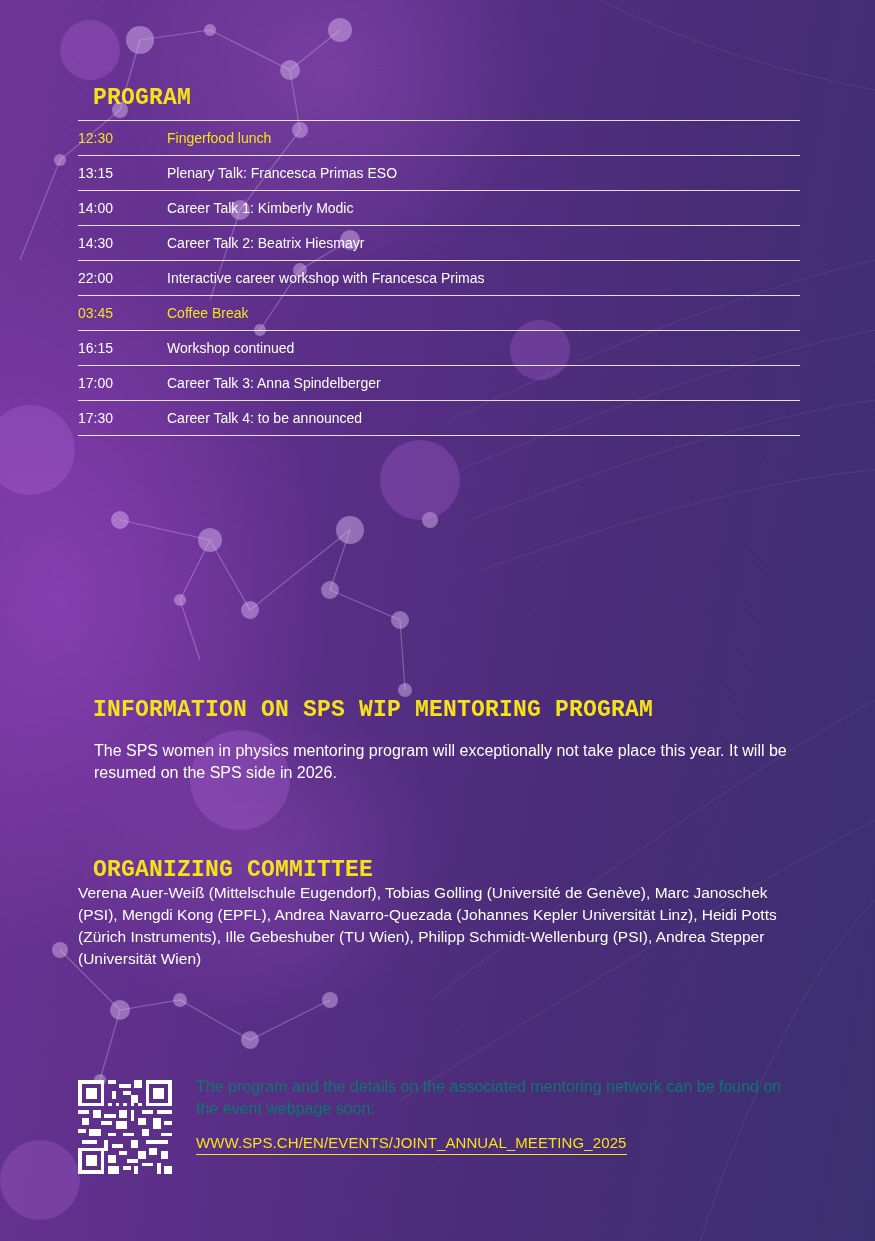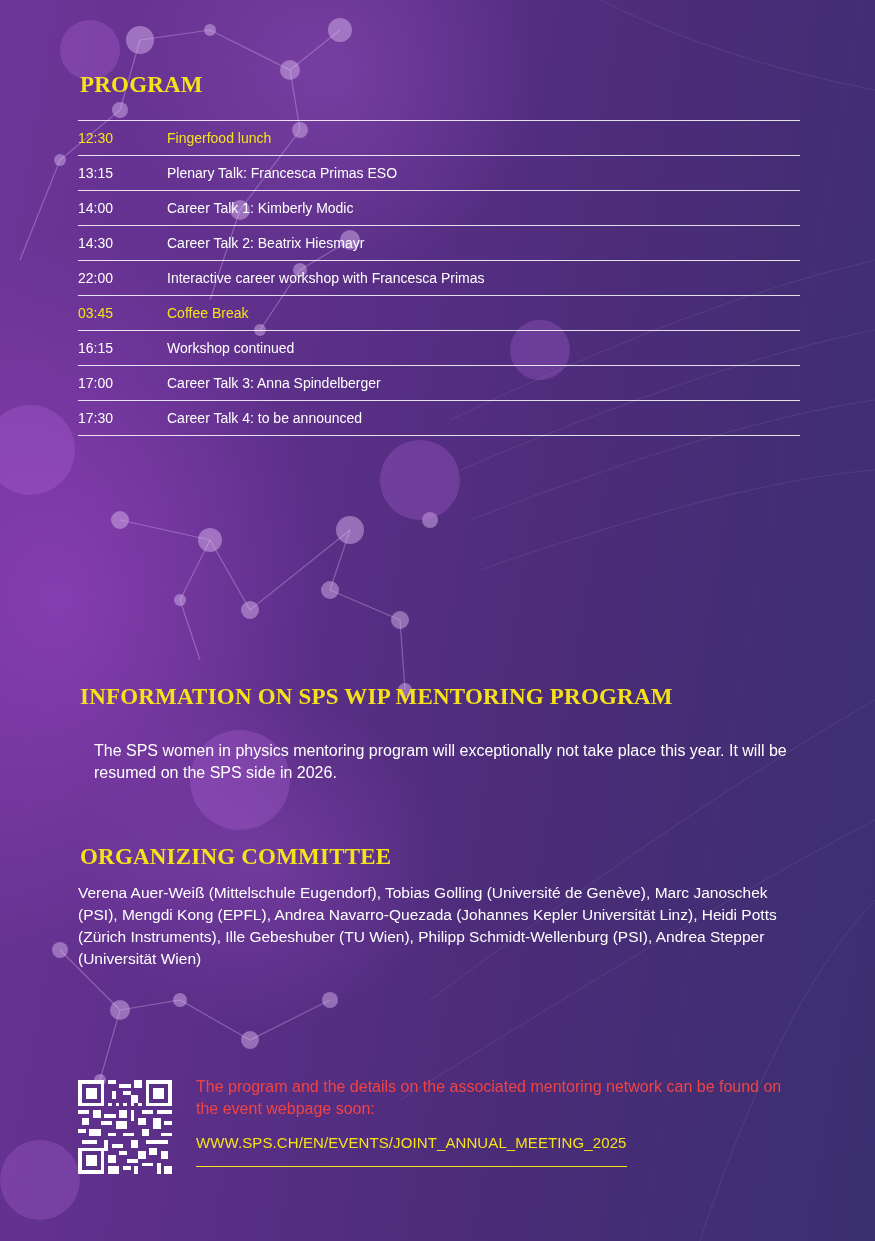--- a/index.html
+++ b/index.html
@@ -9,45 +9,45 @@
     background:
       radial-gradient(ellipse 380px 520px at 60px 600px, rgba(160,70,200,0.55), rgba(0,0,0,0) 70%),
       radial-gradient(ellipse 300px 300px at 330px 70px, rgba(150,80,190,0.45), rgba(0,0,0,0) 70%),
       radial-gradient(ellipse 260px 240px at 260px 860px, rgba(160,80,200,0.35), rgba(0,0,0,0) 70%),
       linear-gradient(100deg, #6e3598 0%, #5b2f88 35%, #4a2c78 65%, #3a3070 100%);
   }
   .bg-layer { position:absolute; inset:0; pointer-events:none; }
   .content { position:absolute; left:78px; top:0; width:722px; }
 
   h2 {
-    margin:2px; color:#f5e21a; font-weight:bold; font-size:23px; letter-spacing:0.2px;
-    font-family:Liberation Serif, serif;
+    margin:15px; color:#f5e21a; font-weight:bold; font-size:23px; letter-spacing:0.2px;
+    font-family:Liberation Mono, monospace;
   }
   .program-title { position:absolute; top:70px; left:0; }
 
   .schedule { position:absolute; top:120px; left:0; width:722px; border-top:1px solid rgba(255,255,255,0.85); }
   .row {
     display:flex; align-items:center; height:34px; border-bottom:1px solid rgba(255,255,255,0.85);
     font-size:14px; color:#ffffff;
   }
   .row .time { width:89px; font-weight:normal; }
   .row .title { font-weight:normal; }
   .row.hl .time, .row.hl .title { color:#f5e21a; font-weight:normal; }
 
   .info-title { position:absolute; top:682px; left:0;text-align:right; }
   .info-text { position:absolute; top:724px; left:0; width:730px; color:#fff; font-size:16px; line-height:22px; }
 
   .comm-title { position:absolute; top:842px; left:0;text-align:right; }
   .comm-text { position:absolute; top:882px; left:0; width:720px; color:#fff; font-size:15.5px; line-height:22px; }
 
   .qr { position:absolute; top:1080px; left:0; width:94px; height:94px; }
-  .footer-text { position:absolute; top:1076px; left:118px; color:#ef4444; font-size:16px; line-height:22px; width:600px; }
+  .footer-text { position:absolute; top:1076px; left:118px; color:#0f766e; font-size:16px; line-height:22px; width:600px; }
   .footer-link {
     position:absolute; top:1134px; left:118px; color:#f5e21a; font-size:15px; text-decoration:none;
-    border-bottom:1px solid #f5e21a; padding-bottom:15px; letter-spacing:0.1px;
+    border-bottom:1px solid #f5e21a; padding-bottom:3px; letter-spacing:0.1px;
   }
 </style>
 </head>
 <body>
 
 <svg class="bg-layer" width="875" height="1241" viewBox="0 0 875 1241">
   <g stroke="rgba(220,190,240,0.35)" stroke-width="1.2" fill="none">
     <path d="M140 40 L210 30 L290 70 L340 30"></path>
     <path d="M140 40 L120 110 L60 160 L20 260"></path>
     <path d="M290 70 L300 130 L240 210 L210 300"></path>

